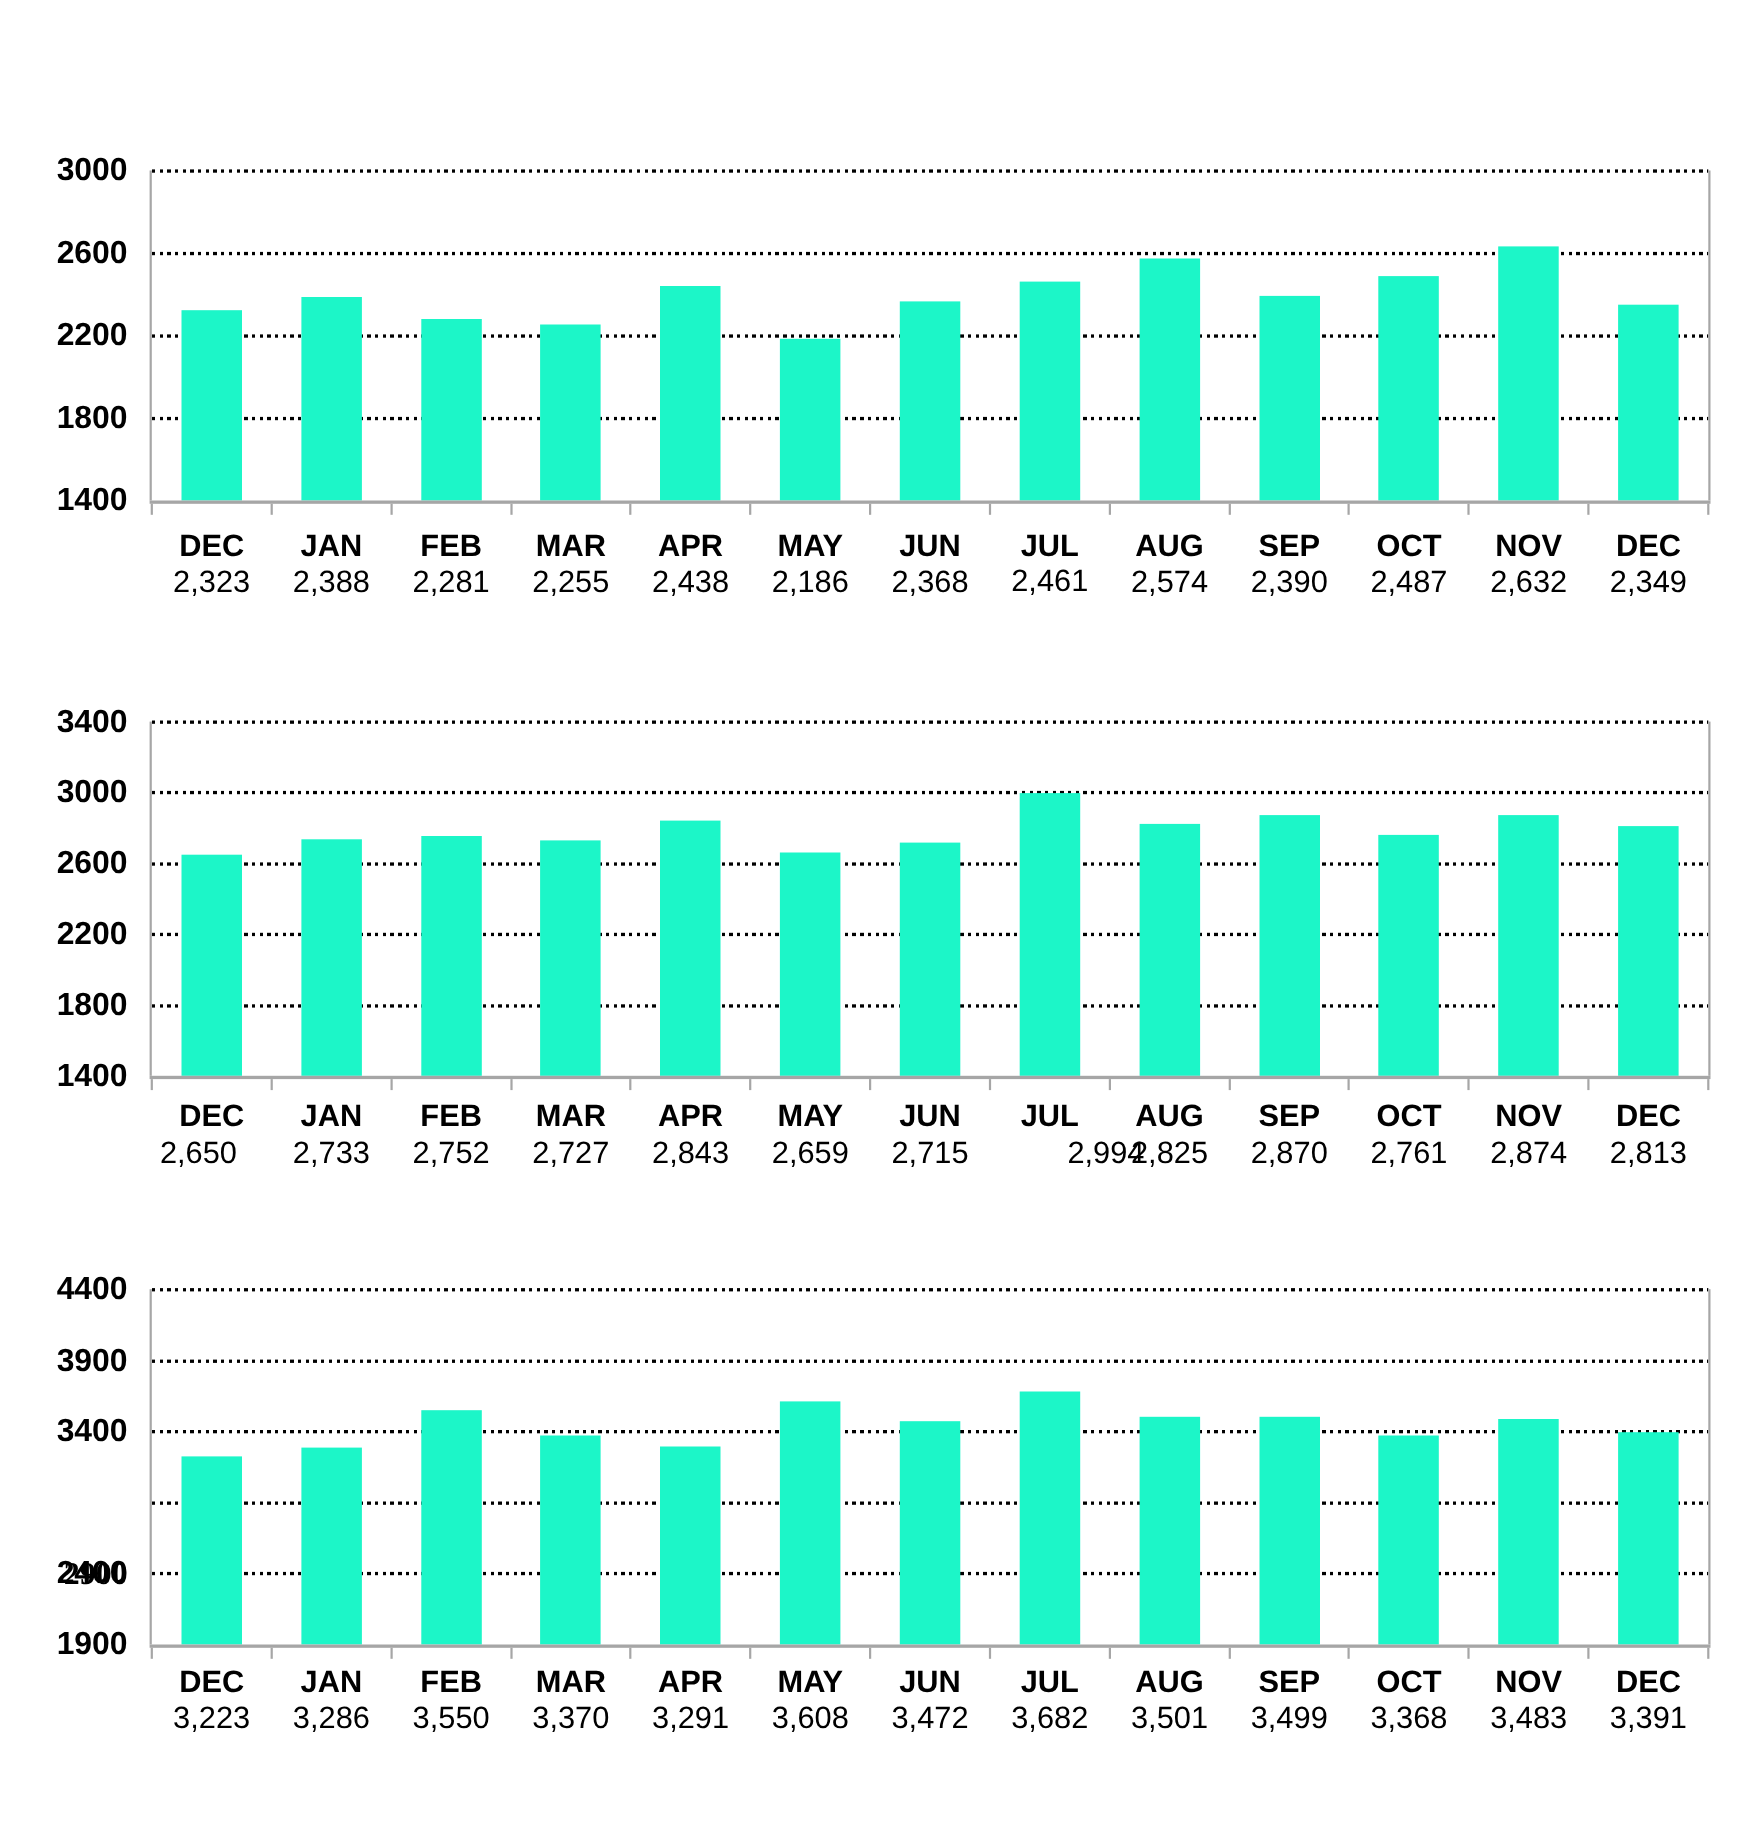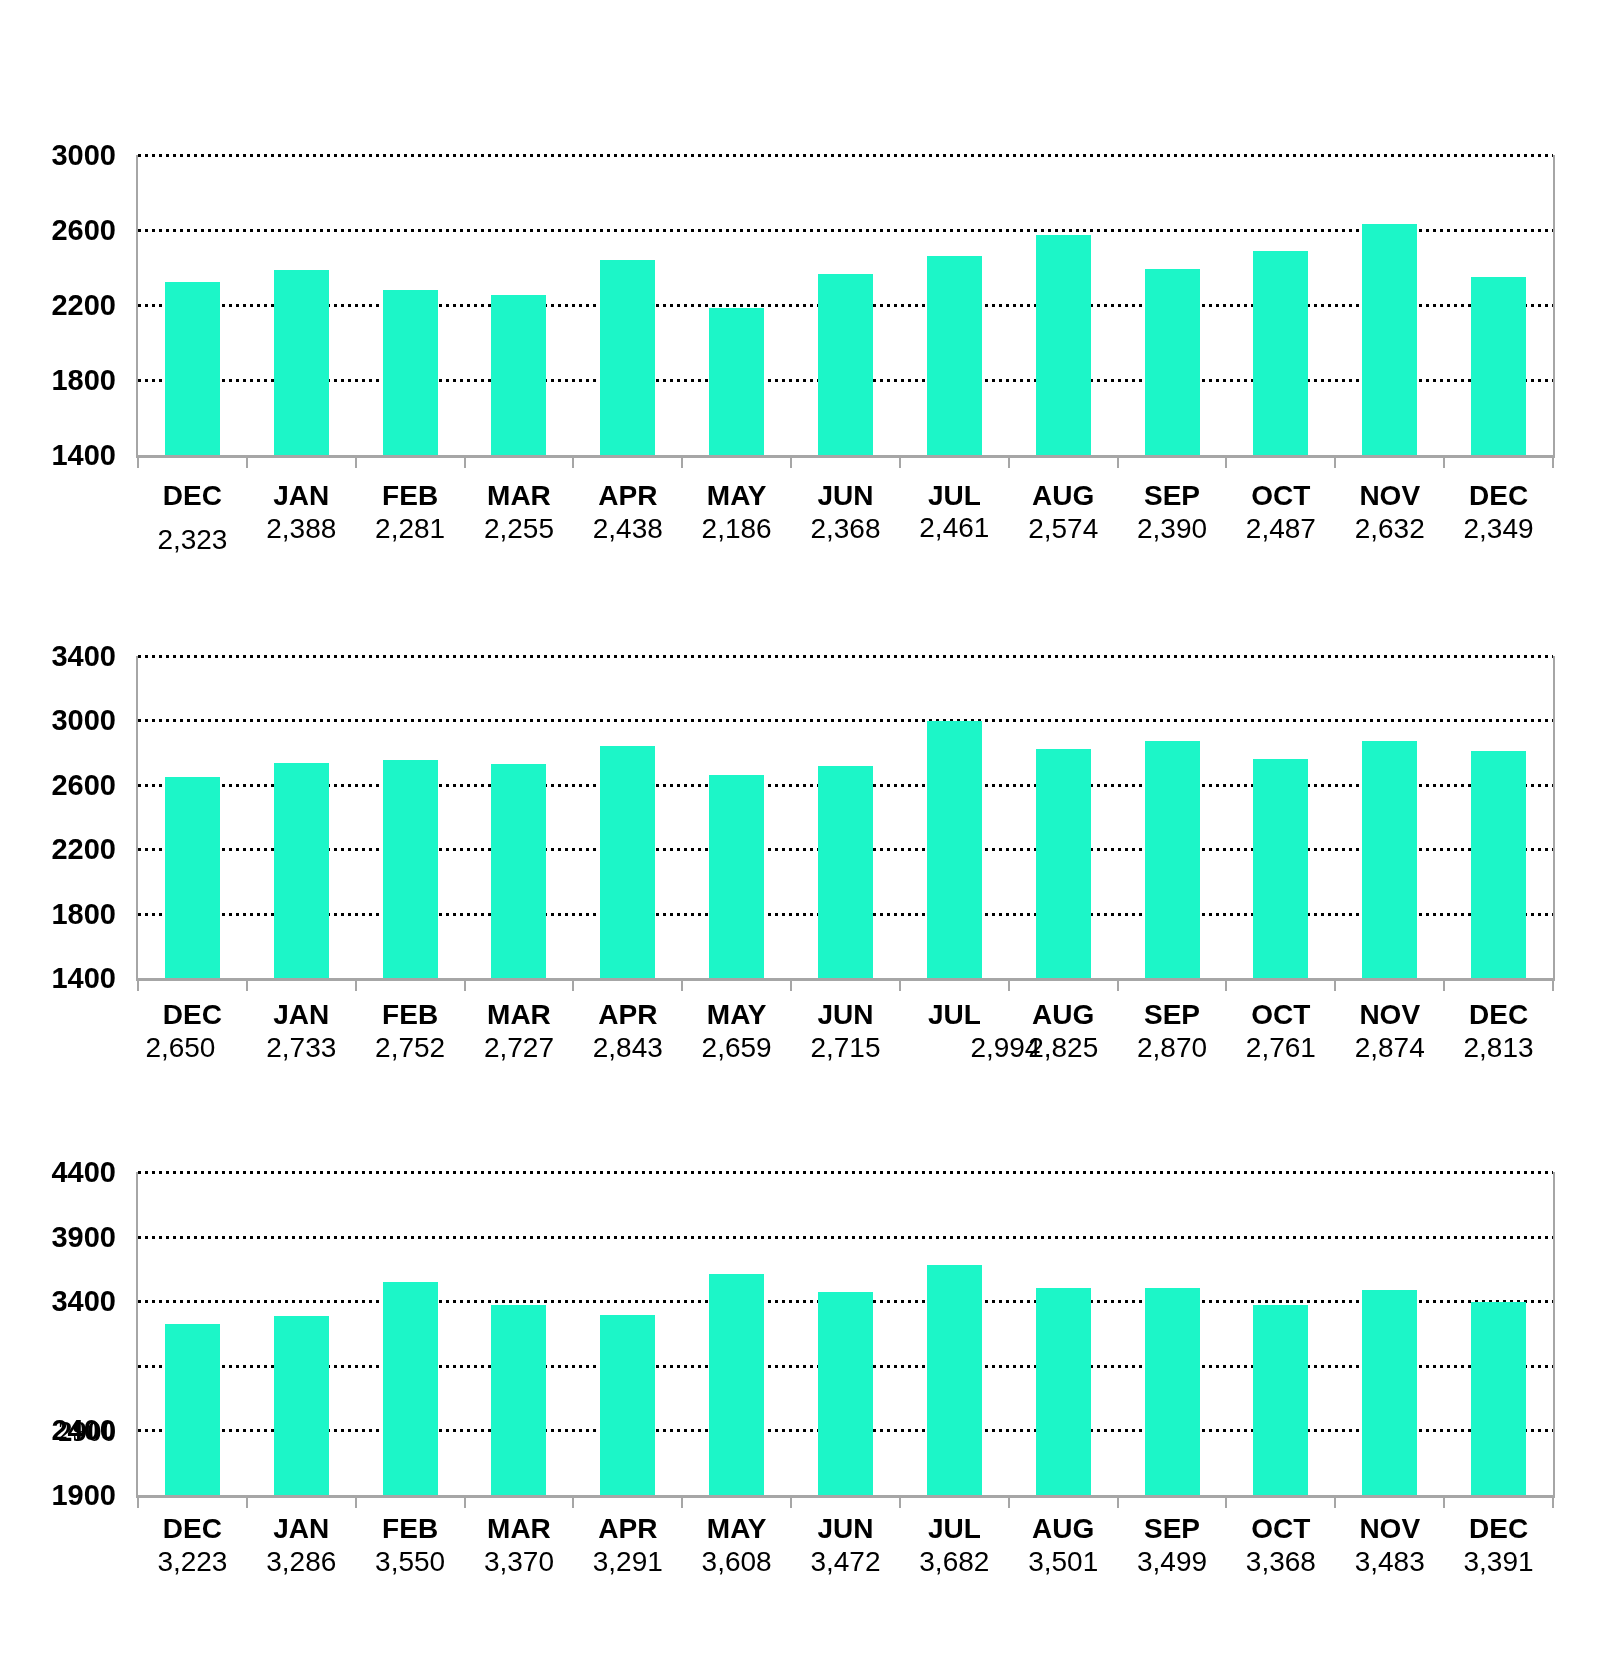--- a/index.html
+++ b/index.html
@@ -79,21 +79,21 @@
         <div class="axis-tick" style="left: 681.231px; top: 458px; background: rgb(166, 166, 166);"></div>
         <div class="axis-tick" style="left: 790.077px; top: 458px; background: rgb(166, 166, 166);"></div>
         <div class="axis-tick" style="left: 898.923px; top: 458px; background: rgb(166, 166, 166);"></div>
         <div class="axis-tick" style="left: 1007.77px; top: 458px; background: rgb(166, 166, 166);"></div>
         <div class="axis-tick" style="left: 1116.62px; top: 458px; background: rgb(166, 166, 166);"></div>
         <div class="axis-tick" style="left: 1225.46px; top: 458px; background: rgb(166, 166, 166);"></div>
         <div class="axis-tick" style="left: 1334.31px; top: 458px; background: rgb(166, 166, 166);"></div>
         <div class="axis-tick" style="left: 1443.15px; top: 458px; background: rgb(166, 166, 166);"></div>
         <div class="axis-tick" style="left: 1552px; top: 458px; background: rgb(166, 166, 166);"></div>
         <div class="month-label" style="left: 138px; top: 480px; width: 108.846px;">DEC</div>
-        <div class="value-label" style="left: 138px; top: 524px; width: 108.846px;">2,323</div>
+        <div class="value-label" style="left: 138px; top: 513px; width: 108.846px;">2,323</div>
         <div class="month-label" style="left: 246.846px; top: 480px; width: 108.846px;">JAN</div>
         <div class="value-label" style="left: 246.846px; top: 513px; width: 108.846px;">2,388</div>
         <div class="month-label" style="left: 355.692px; top: 480px; width: 108.846px;">FEB</div>
         <div class="value-label" style="left: 355.692px; top: 513px; width: 108.846px;">2,281</div>
         <div class="month-label" style="left: 464.538px; top: 480px; width: 108.846px;">MAR</div>
         <div class="value-label" style="left: 464.538px; top: 513px; width: 108.846px;">2,255</div>
         <div class="month-label" style="left: 573.385px; top: 480px; width: 108.846px;">APR</div>
         <div class="value-label" style="left: 573.385px; top: 513px; width: 108.846px;">2,438</div>
         <div class="month-label" style="left: 682.231px; top: 480px; width: 108.846px;">MAY</div>
         <div class="value-label" style="left: 682.231px; top: 513px; width: 108.846px;">2,186</div>

